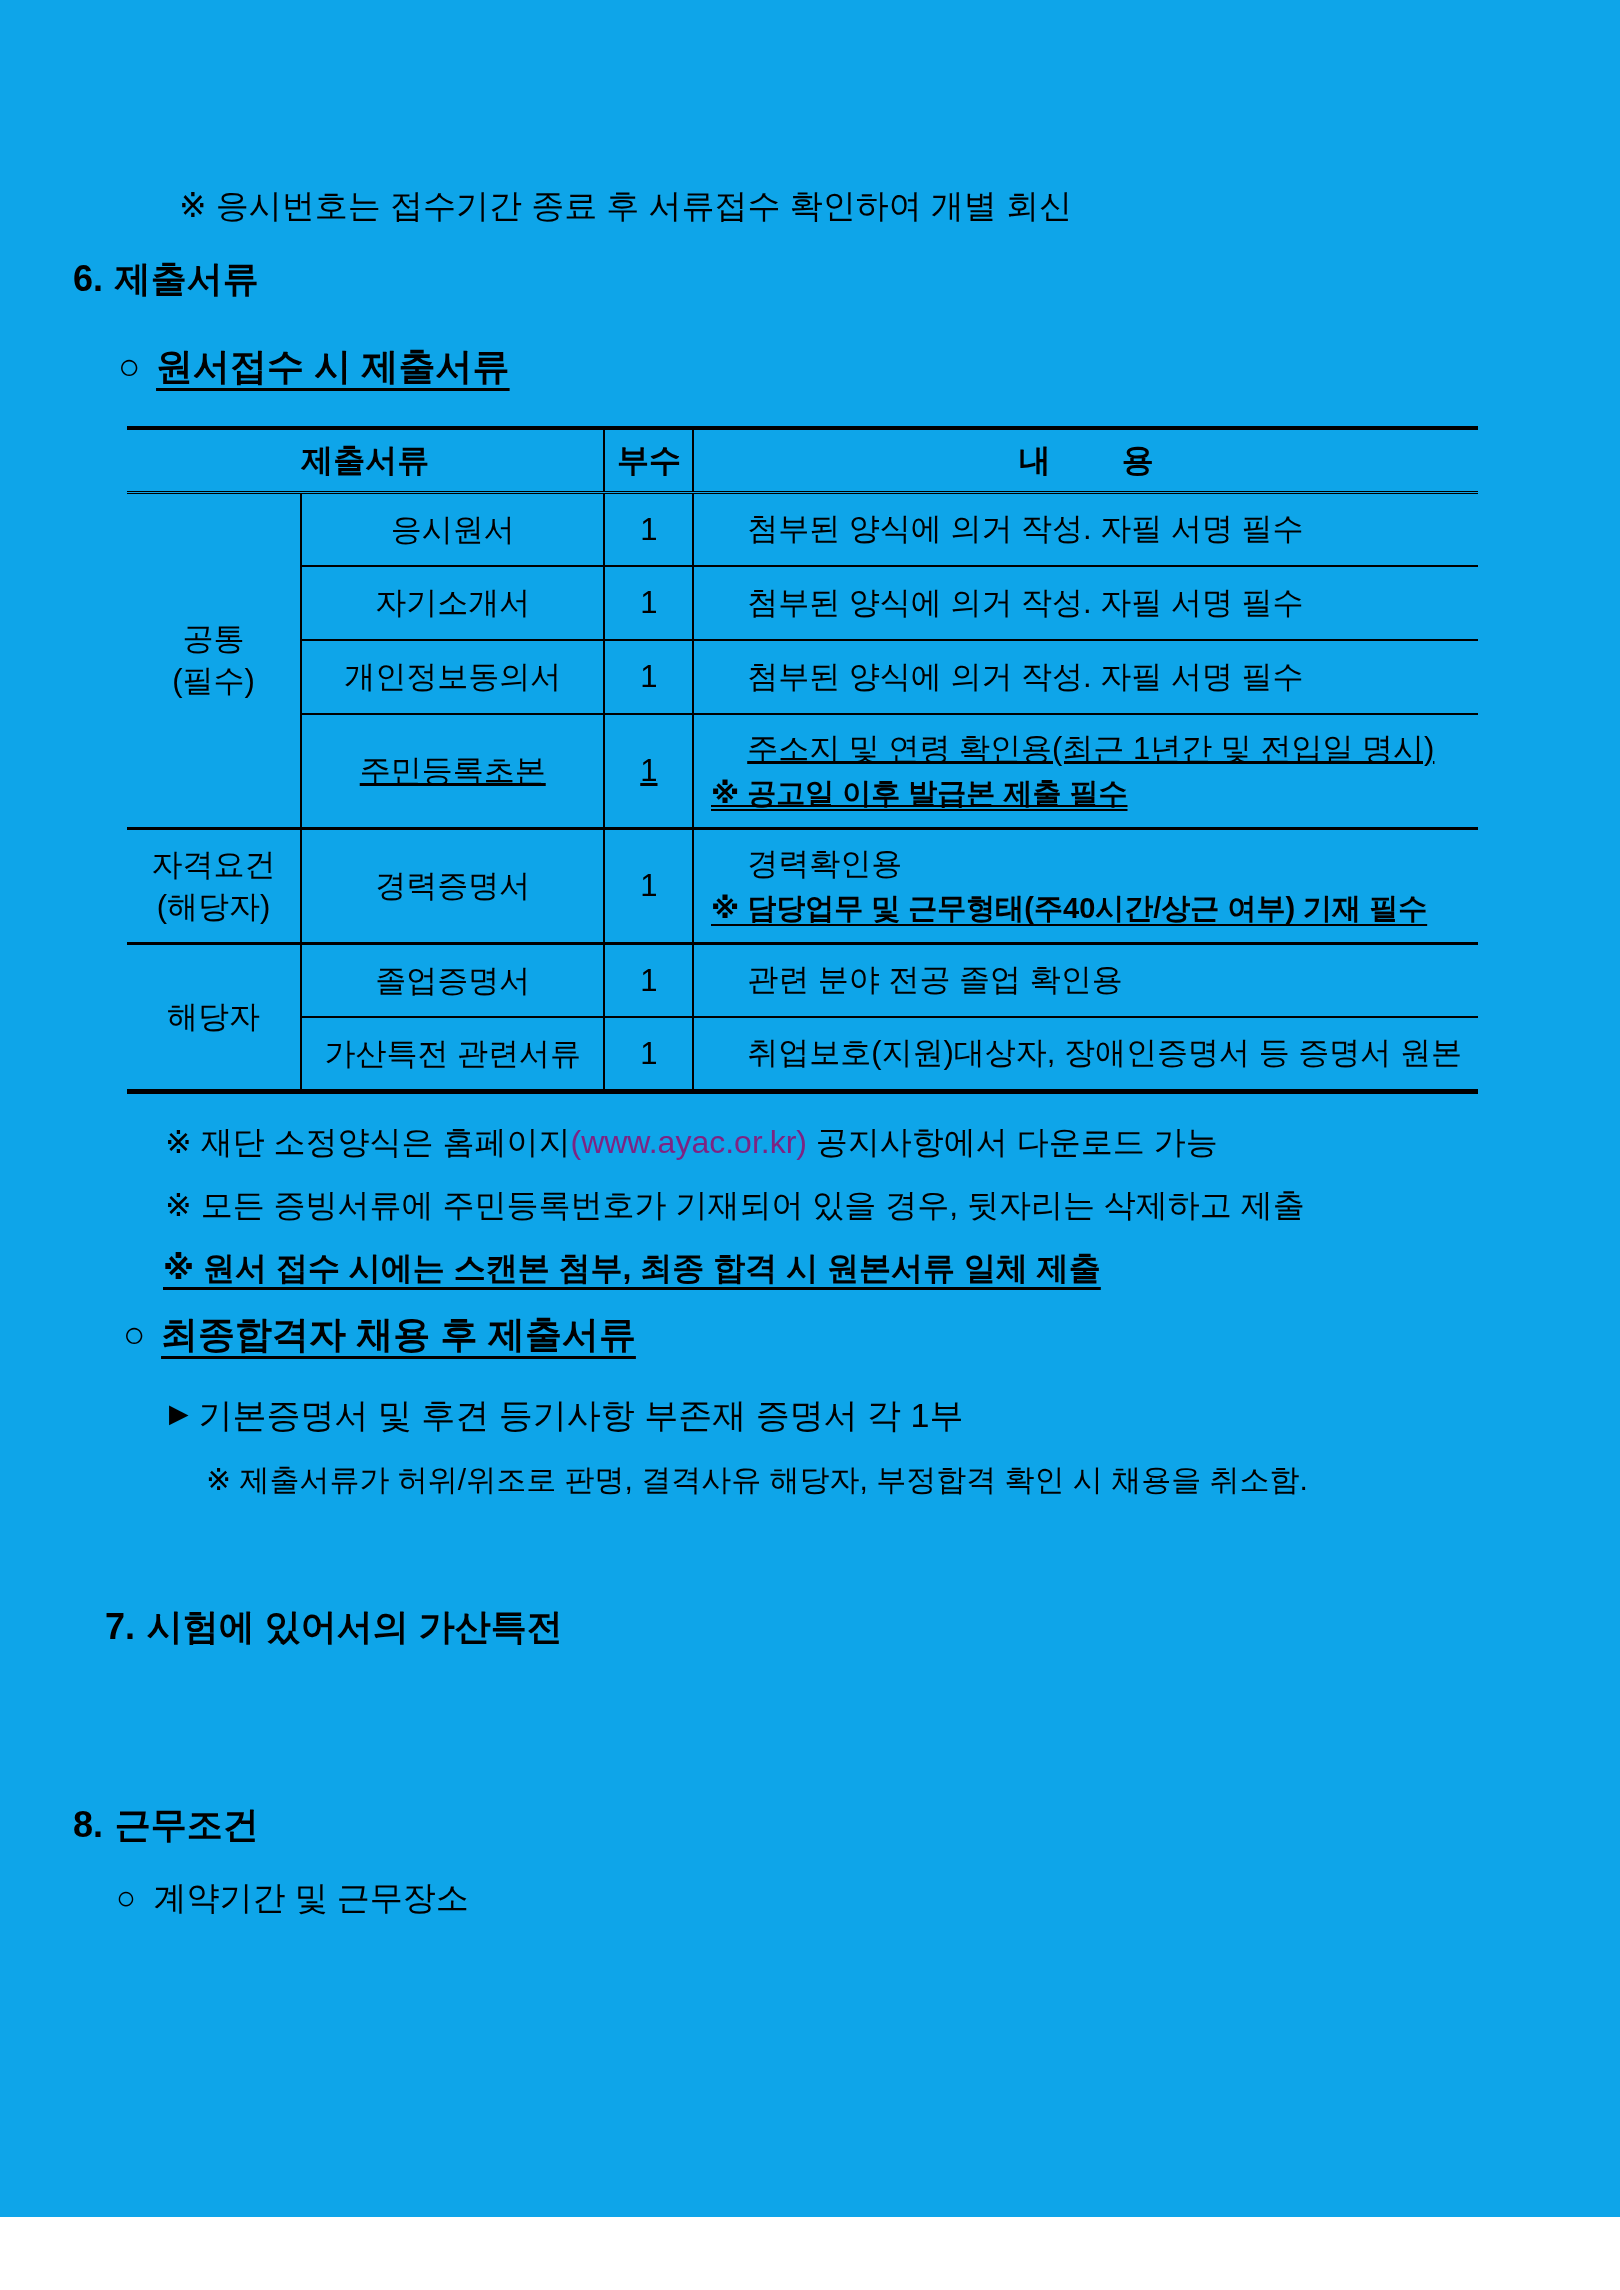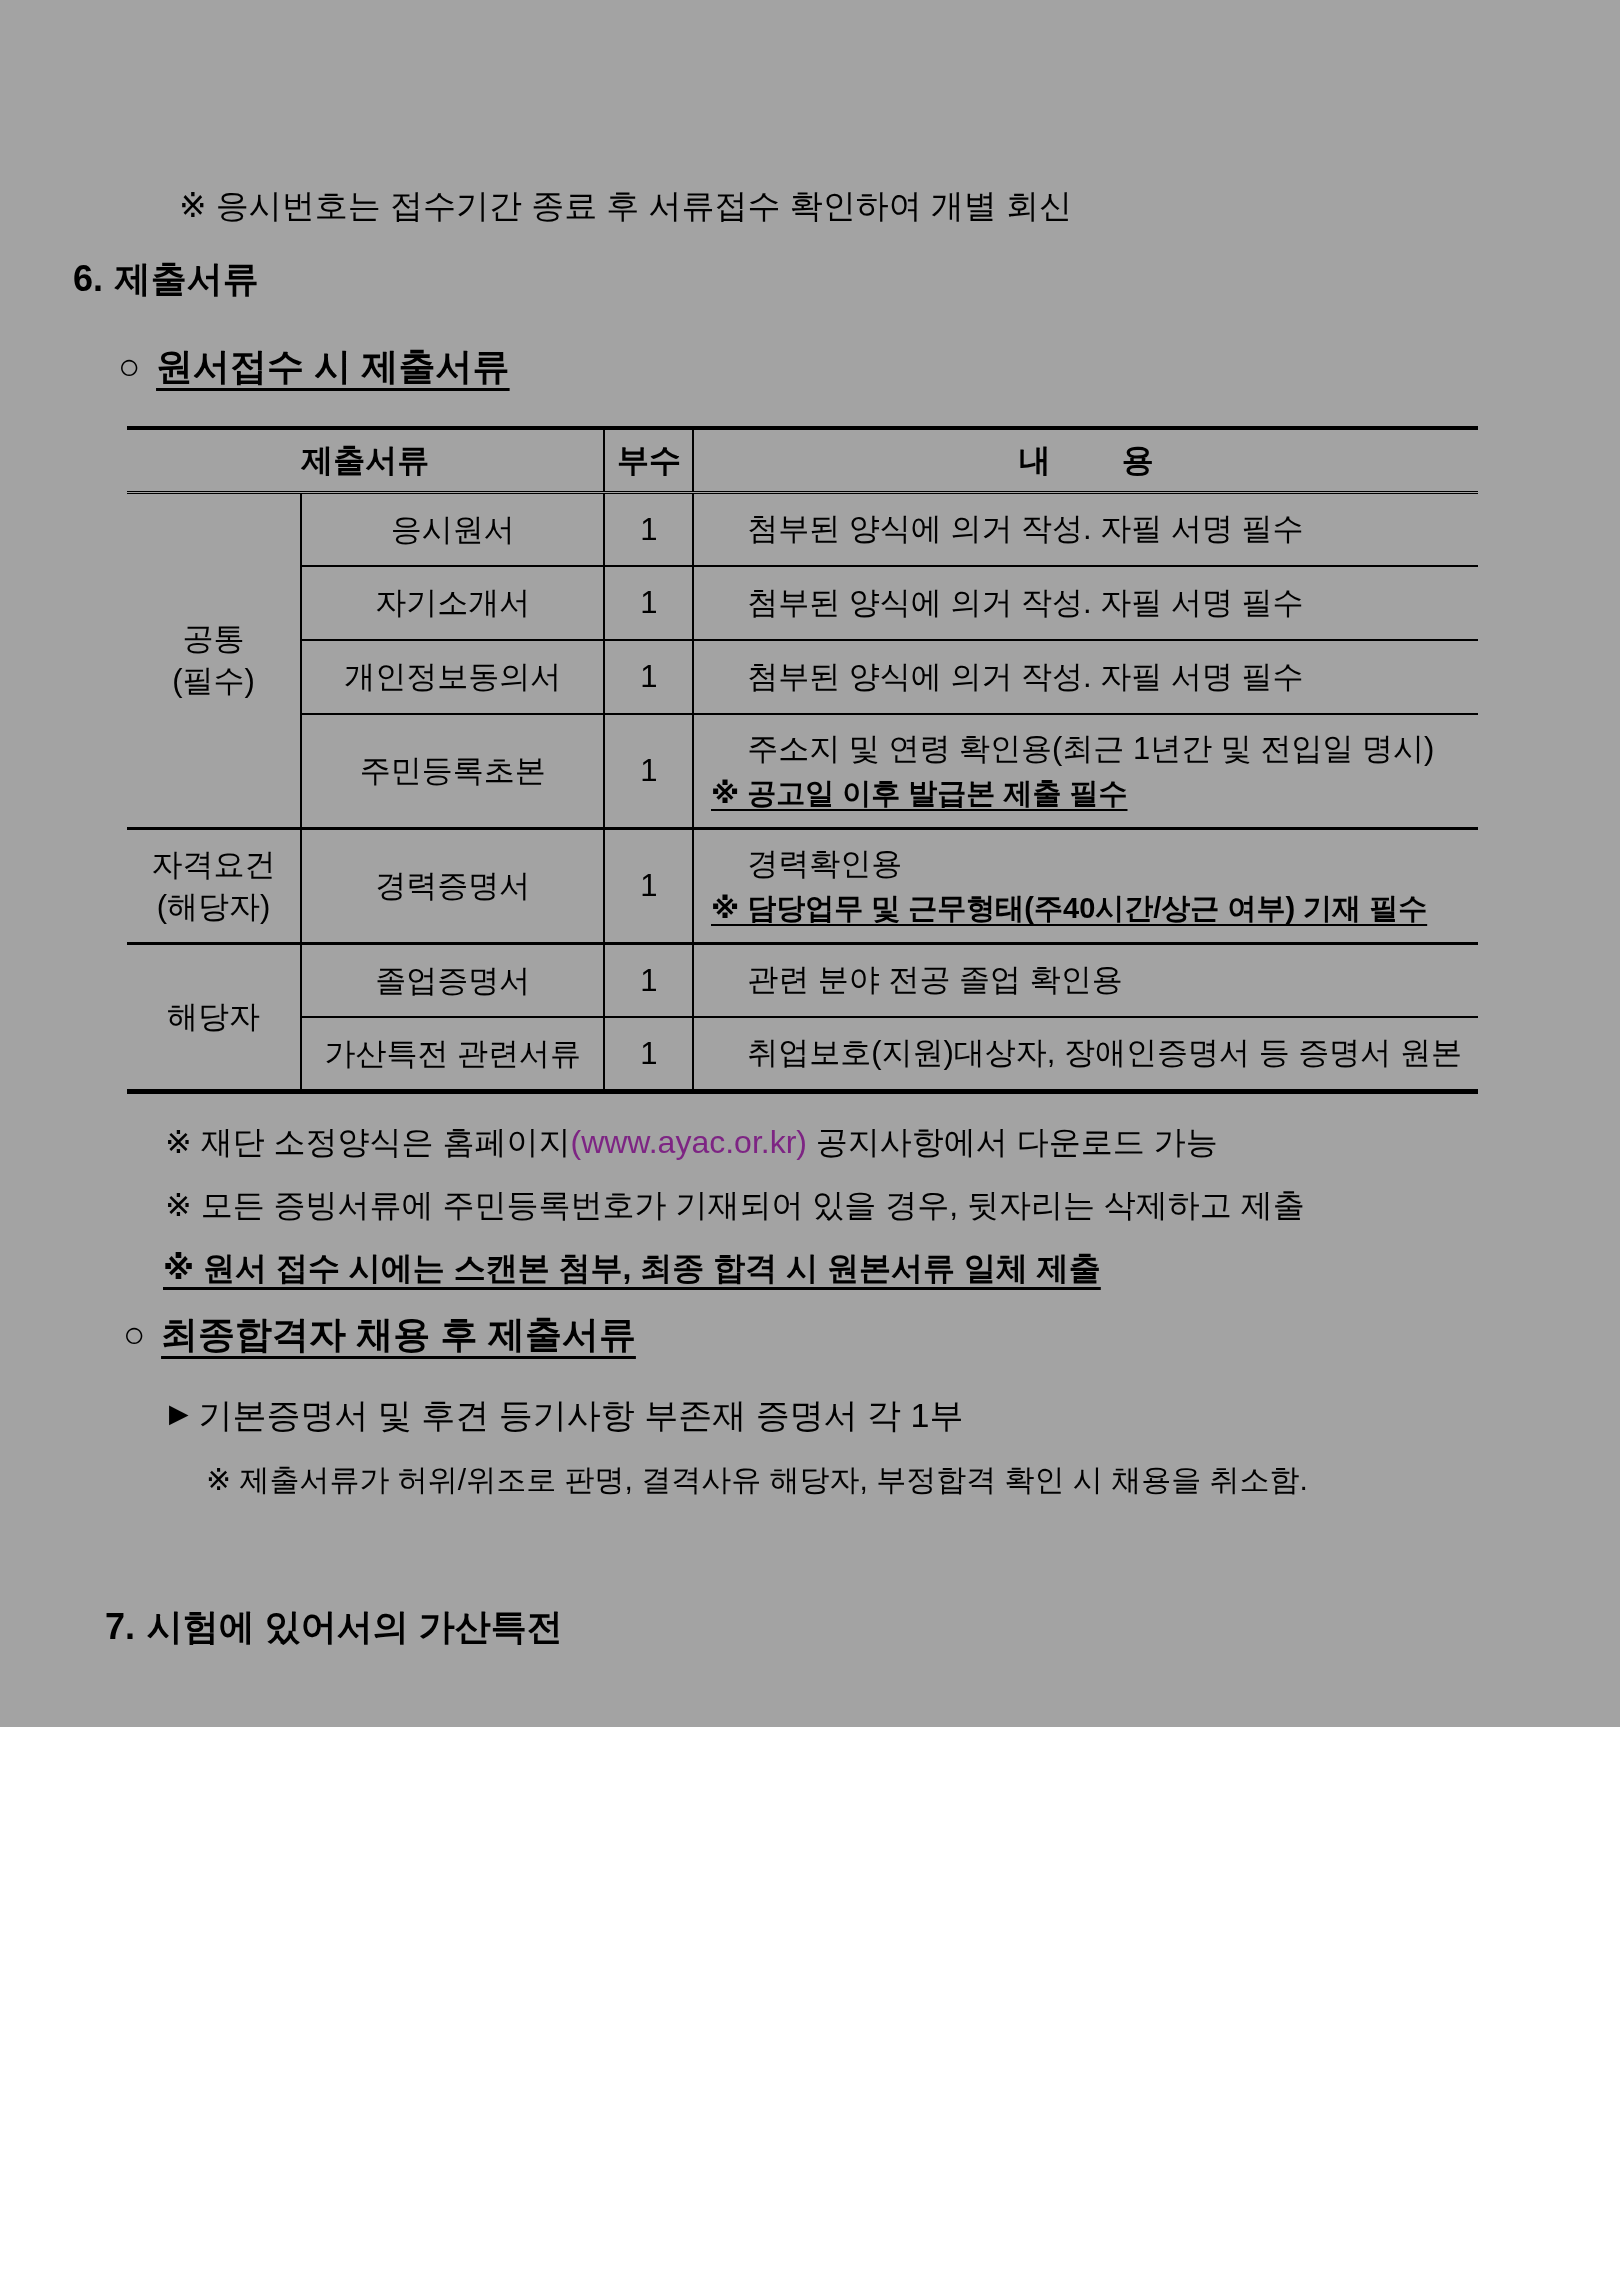--- a/index.html
+++ b/index.html
@@ -1,19 +1,19 @@
 <!DOCTYPE html>
 <html lang="ko"><head>
 <meta charset="utf-8">
 <style>
   html,body{margin:0;padding:0;background:#ffffff;}
   #page{
     position:relative;
-    width:1620px;height:1727px;
-    background:#a3a3a3;
+    width:1620px;height:2217px;
+    background:#0ea5e9;
     color:#000;
     font-family:"Liberation Sans","DejaVu Sans",sans-serif;
     overflow:hidden;
   }
   .abs{position:absolute;line-height:1.2;white-space:nowrap;}
 
   
   .top-note{left:179px;top:186px;font-size:33px;}
 
   
@@ -55,21 +55,21 @@
     border-bottom:3.9px double #000;
     padding:0;text-align:center;vertical-align:middle;
   }
   #doc-table td{padding:0;vertical-align:middle;}
   #doc-table .vline{border-right:2px solid #000;}
   #doc-table .b2{border-bottom:2px solid #000;}
   #doc-table .b4{border-bottom:3.9px solid #000;}
   #doc-table .b0{border-bottom:none;}
   #doc-table .hrow{height:64px;}
   #doc-table .r75{height:74px;}
-  #doc-table .r116{height:114px;}
+  #doc-table .r116{height:114px;text-decoration:underline;}
   #doc-table .r117{height:115px;}
   #doc-table td.group{text-align:center;}
   #doc-table td.group span{display:block;line-height:1.35;}
   #doc-table td.doc{text-align:center;}
   #doc-table td.cnt{text-align:center;}
   #doc-table td.content{text-align:left;padding-left:8.8px;padding-right:3.9px;}
   #doc-table td.content .line{display:block;line-height:1.5;white-space:nowrap;margin-left:44px;}
   #doc-table td.content .cell-note{
     display:block;line-height:1.5;
     font-size:29px;font-weight:bold;

